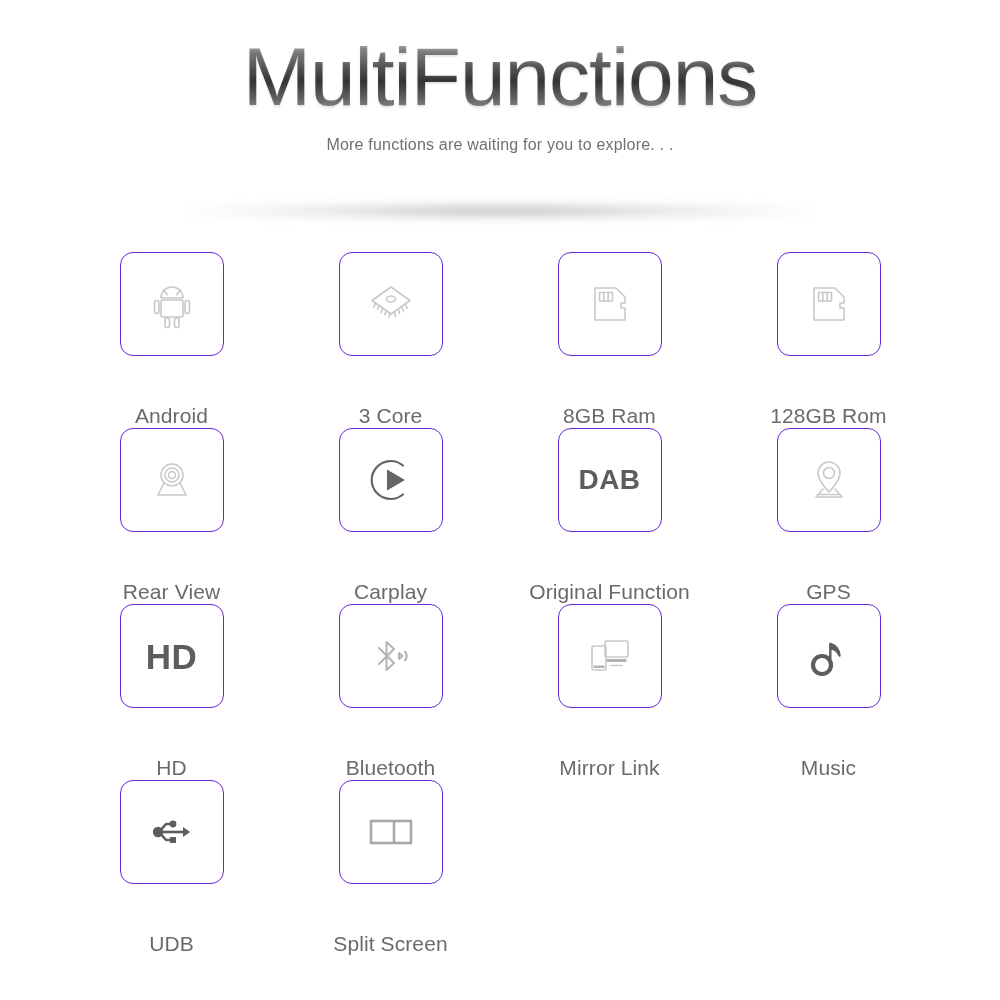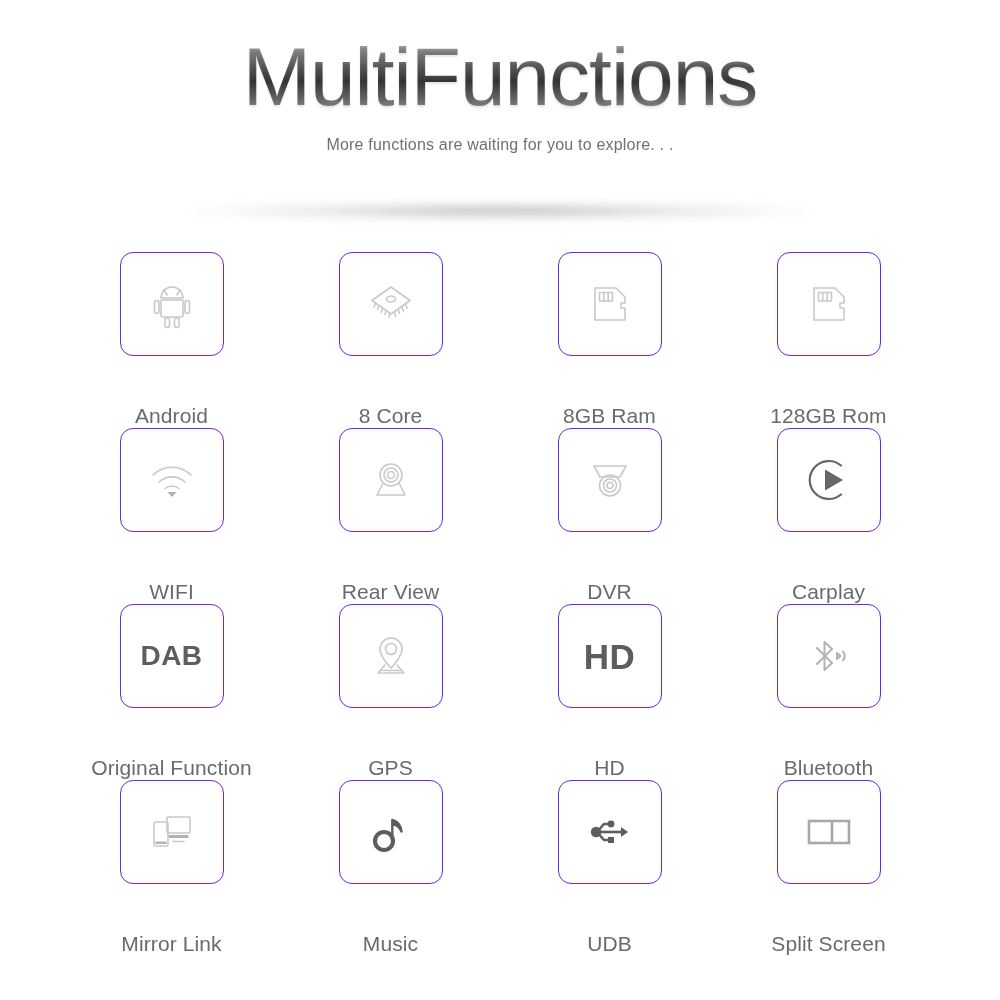--- a/index.html
+++ b/index.html
@@ -174,21 +174,21 @@
           <path class="ln" d="M21.5 34 L20.2 38.2"></path>
           <path class="ln" d="M25 36.5 L24 40.8"></path>
           <path class="ln" d="M28.8 39.1 L28.2 43.4"></path>
           <path class="ln" d="M33.6 38.2 L34.6 42.3"></path>
           <path class="ln" d="M37.2 35.6 L38.6 39.6"></path>
           <path class="ln" d="M40.8 33.1 L42.4 37"></path>
           <path class="ln" d="M44.4 30.5 L46.2 34.2"></path>
         </svg>
       </span>
     </div>
-    <div class="feature-label">8 Core</div>
+    <div class="feature-label">3 Core</div>
   </div>
 
   <div class="feature-cell">
     <div class="tile">
       <span>
         <svg width="60" height="60" viewBox="0 0 60 60">
           <path class="ln" d="M15 14 H36 L45 23 V29 H41 V34 H45 V46 H15 Z"></path>
           <rect class="ln" x="19.5" y="18.5" width="13" height="8.5"></rect>
           <line class="ln" x1="23.8" y1="18.5" x2="23.8" y2="27"></line>
           <line class="ln" x1="28.2" y1="18.5" x2="28.2" y2="27"></line>
@@ -205,61 +205,35 @@
           <path class="ln" d="M15 14 H36 L45 23 V29 H41 V34 H45 V46 H15 Z"></path>
           <rect class="ln" x="19.5" y="18.5" width="13" height="8.5"></rect>
           <line class="ln" x1="23.8" y1="18.5" x2="23.8" y2="27"></line>
           <line class="ln" x1="28.2" y1="18.5" x2="28.2" y2="27"></line>
         </svg>
       </span>
     </div>
     <div class="feature-label">128GB Rom</div>
   </div>
 
-  <div class="feature-cell">
-    <div class="tile">
-      <span>
-        <svg width="60" height="60" viewBox="0 0 60 60">
-          <path class="ln" d="M11 25 A27 27 0 0 1 49 25"></path>
-          <path class="ln" d="M17 32 A19 19 0 0 1 43 32"></path>
-          <path class="ln" d="M23 38.5 A11 11 0 0 1 37 38.5"></path>
-          <path class="fill-soft" d="M25.5 42 L30 47 L34.5 42 Z"></path>
-        </svg>
-      </span>
-    </div>
-    <div class="feature-label">WIFI</div>
-  </div>
 
   <div class="feature-cell">
     <div class="tile">
       <span>
         <svg width="60" height="60" viewBox="0 0 60 60">
           <circle class="ln" cx="30" cy="25" r="11"></circle>
           <circle class="ln" cx="30" cy="25" r="7"></circle>
           <circle class="ln" cx="30" cy="25" r="3.5"></circle>
           <path class="ln" d="M22 33 L16 45 H44 L38 33"></path>
         </svg>
       </span>
     </div>
     <div class="feature-label">Rear View</div>
   </div>
 
-  <div class="feature-cell">
-    <div class="tile">
-      <span>
-        <svg width="60" height="60" viewBox="0 0 60 60">
-          <path class="ln" d="M14 16 H46 L40 27 H20 Z"></path>
-          <circle class="ln" cx="30" cy="35.5" r="10.5"></circle>
-          <circle class="ln" cx="30" cy="35.5" r="6.5"></circle>
-          <circle class="ln" cx="30" cy="35.5" r="3"></circle>
-        </svg>
-      </span>
-    </div>
-    <div class="feature-label">DVR</div>
-  </div>
 
   <div class="feature-cell">
     <div class="tile">
       <span>
         <svg width="60" height="60" viewBox="0 0 60 60">
           <path d="M42 15.5 A19 19 0 1 0 42 44.5" fill="none" stroke="#666666" stroke-width="2.2" stroke-linecap="round"></path>
           <path d="M26 19.5 L44 30 L26 40.5 Z" fill="#666666"></path>
         </svg>
       </span>
     </div>

